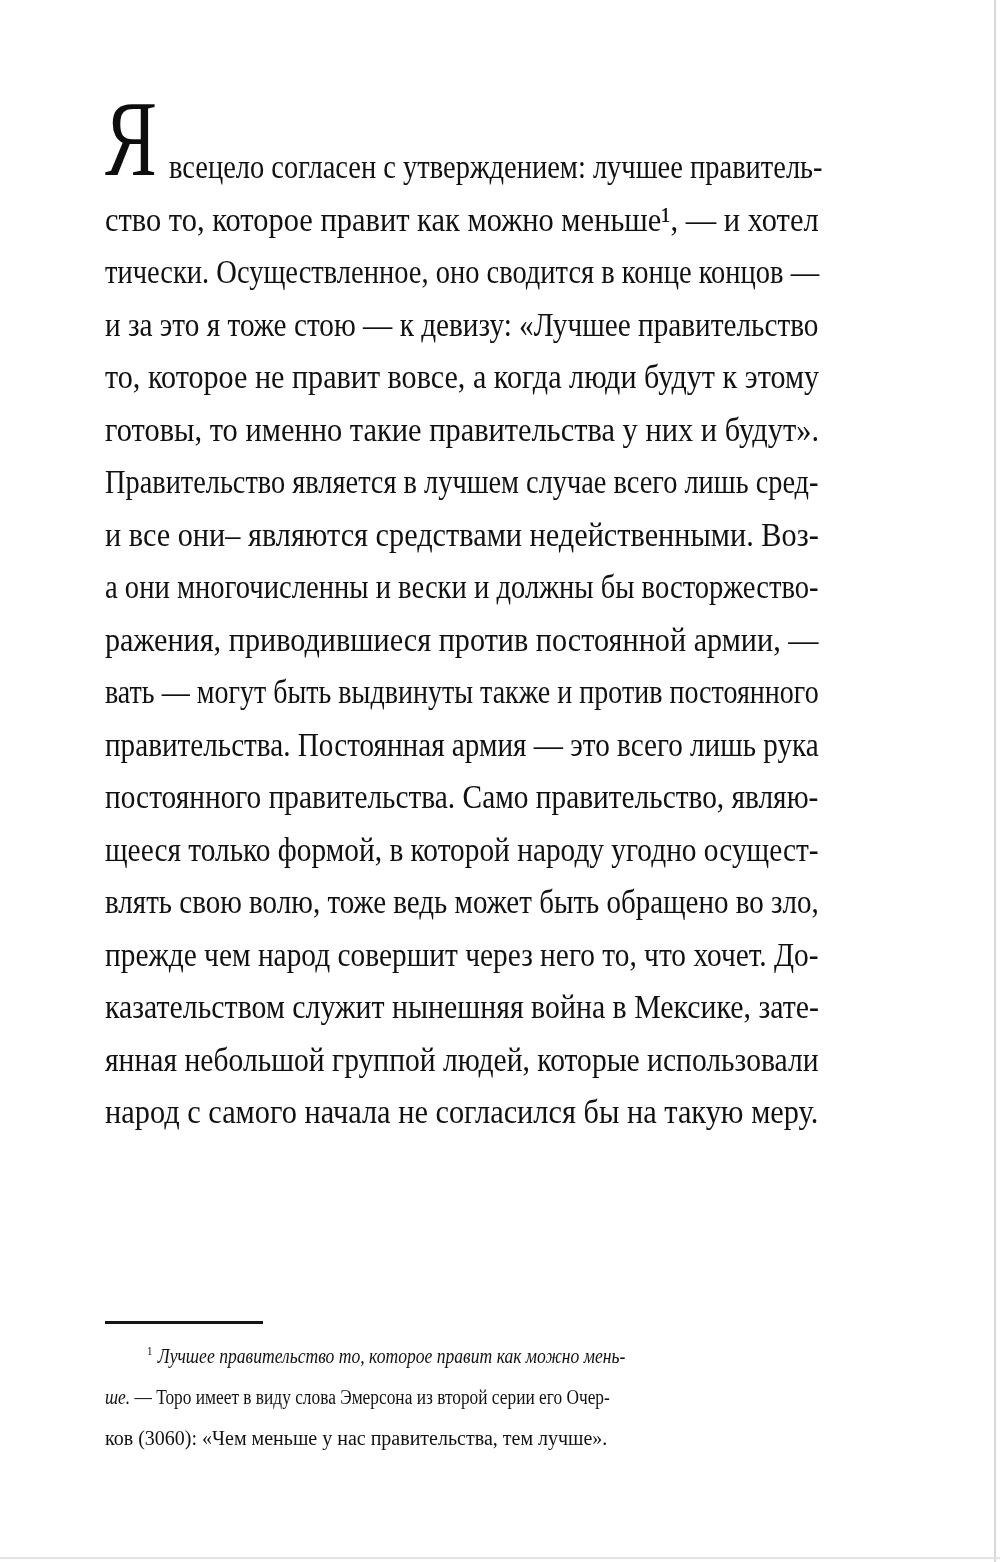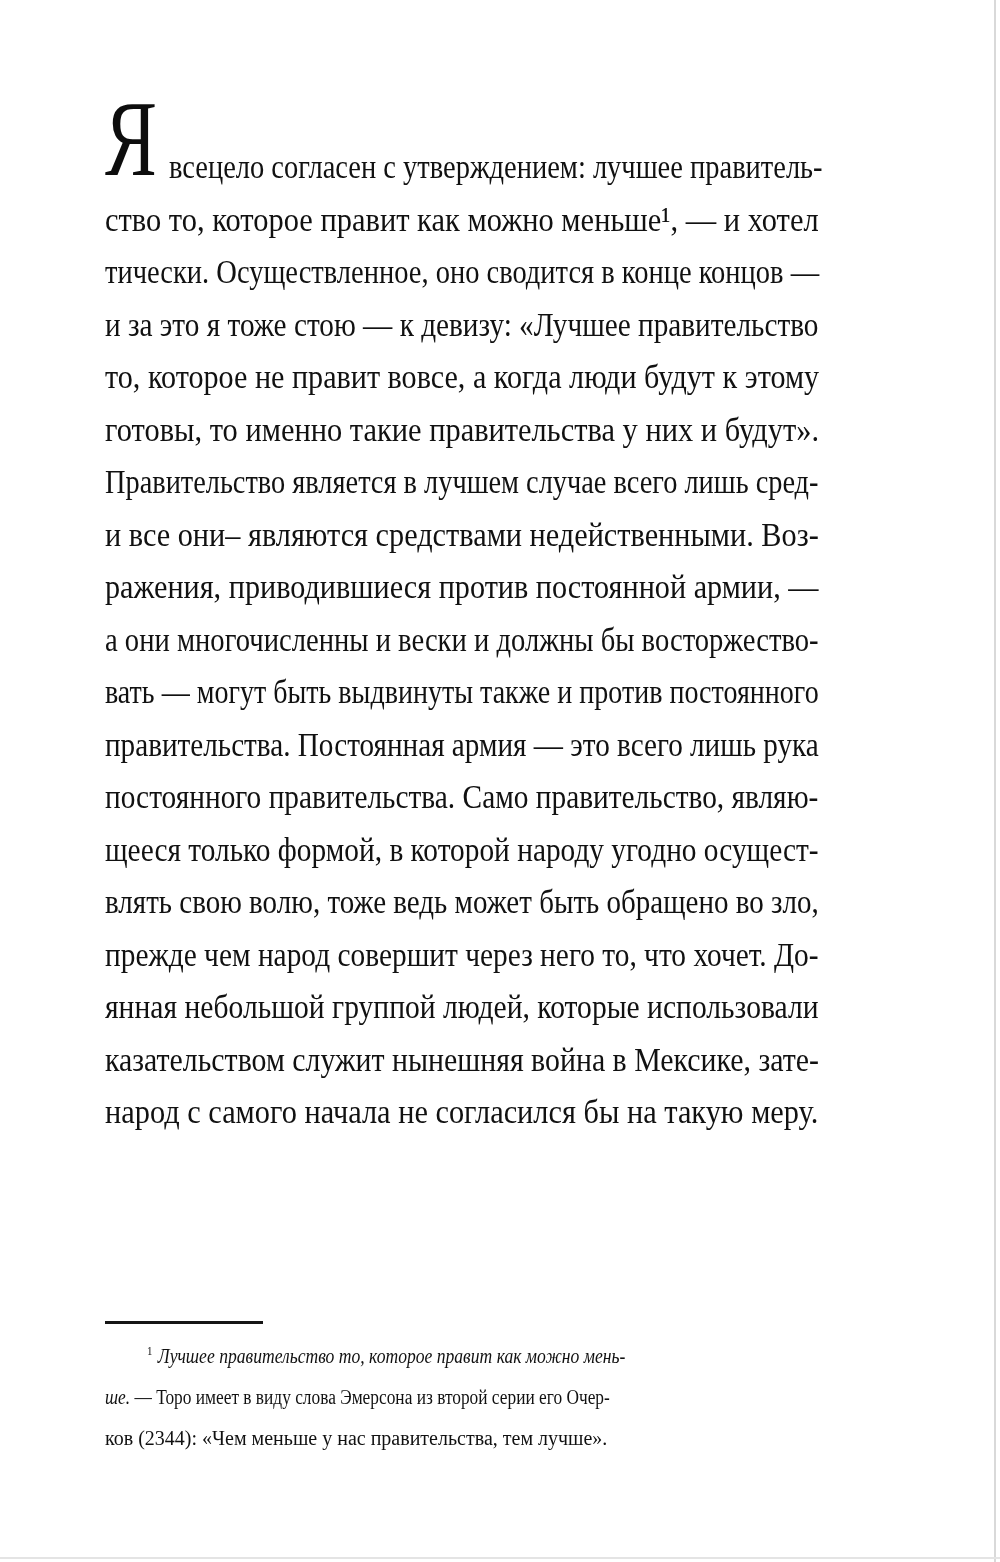--- a/index.html
+++ b/index.html
@@ -98,43 +98,43 @@
     <span class="dropcap">Я</span>
 
     <div class="bline just dc-indent"><span class="ln" style="word-spacing: 0px; transform: scaleX(0.863014);">всецело согласен с утверждением: лучшее правитель-</span></div>
     <div class="bline just"><span class="ln" style="word-spacing: 0px; transform: scaleX(0.923171);">ство то, которое правит как можно меньше¹, — и хотел</span></div>
     <div class="bline just"><span class="ln" style="word-spacing: 0px; transform: scaleX(0.86317);">тически. Осуществленное, оно сводится в конце концов —</span></div>
     <div class="bline just"><span class="ln" style="word-spacing: 0px; transform: scaleX(0.886417);">и за это я тоже стою — к девизу: «Лучшее правительство</span></div>
     <div class="bline just"><span class="ln" style="word-spacing: 0px; transform: scaleX(0.913148);">то, которое не правит вовсе, а когда люди будут к этому</span></div>
     <div class="bline just"><span class="ln" style="word-spacing: 0px; transform: scaleX(0.922046);">готовы, то именно такие правительства у них и будут».</span></div>
     <div class="bline just"><span class="ln" style="word-spacing: 0px; transform: scaleX(0.859251);">Правительство является в лучшем случае всего лишь сред-</span></div>
     <div class="bline just"><span class="ln" style="word-spacing: 0px; transform: scaleX(0.917576);">и все они– являются средствами недейственными. Воз-</span></div>
+    <div class="bline just"><span class="ln" style="word-spacing: 0px; transform: scaleX(0.867125);">а они многочисленны и вески и должны бы восторжество-</span></div>
     <div class="bline just"><span class="ln" style="word-spacing: 0px; transform: scaleX(0.915357);">ражения, приводившиеся против постоянной армии, —</span></div>
-    <div class="bline just"><span class="ln" style="word-spacing: 0px; transform: scaleX(0.867125);">а они многочисленны и вески и должны бы восторжество-</span></div>
     <div class="bline just"><span class="ln" style="word-spacing: 0px; transform: scaleX(0.849607);">вать — могут быть выдвинуты также и против постоянного</span></div>
     <div class="bline just"><span class="ln" style="word-spacing: 0px; transform: scaleX(0.884346);">правительства. Постоянная армия — это всего лишь рука</span></div>
     <div class="bline just"><span class="ln" style="word-spacing: 0px; transform: scaleX(0.889542);">постоянного правительства. Само правительство, являю-</span></div>
     <div class="bline just"><span class="ln" style="word-spacing: 0px; transform: scaleX(0.889542);">щееся только формой, в которой народу угодно осущест-</span></div>
     <div class="bline just"><span class="ln" style="word-spacing: 0px; transform: scaleX(0.87921);">влять свою волю, тоже ведь может быть обращено во зло,</span></div>
     <div class="bline just"><span class="ln" style="word-spacing: 0px; transform: scaleX(0.890588);">прежде чем народ совершит через него то, что хочет. До-</span></div>
+    <div class="bline just"><span class="ln" style="word-spacing: 0px; transform: scaleX(0.904421);">казательством служит нынешняя война в Мексике, зате-</span></div>
     <div class="bline just"><span class="ln" style="word-spacing: 0px; transform: scaleX(0.896919);">янная небольшой группой людей, которые использовали</span></div>
-    <div class="bline just"><span class="ln" style="word-spacing: 0px; transform: scaleX(0.904421);">казательством служит нынешняя война в Мексике, зате-</span></div>
     <div class="bline just"><span class="ln" style="word-spacing: 0px; transform: scaleX(0.919806);">народ с самого начала не согласился бы на такую меру.</span></div>
   </div>
 
   <div class="fnrule"></div>
 
   <div class="footnote">
     <div class="fline just fn-indent">
       <span class="ln" style="word-spacing: 0px; transform: scaleX(0.879459);"><sup class="fnsup">1</sup><i>Лучшее правительство то, которое правит как можно мень-</i></span>
     </div>
     <div class="fline just">
       <span class="ln" style="word-spacing: 0px; transform: scaleX(0.867125);"><i>ше.</i><span> — Торо имеет в виду слова Эмерсона из второй серии его Очер-</span></span>
     </div>
     <div class="fline">
-      <span class="ln" style="word-spacing: 0px;"><span>ков (2344): «Чем меньше у нас правительства, тем лучше».</span></span>
+      <span class="ln" style="word-spacing: 0px;"><span>ков (3060): «Чем меньше у нас правительства, тем лучше».</span></span>
     </div>
   </div>
 
   <div class="scan-edge-right"></div>
   <div class="scan-edge-bottom"></div>
 
 </div>
 
 </body></html>

